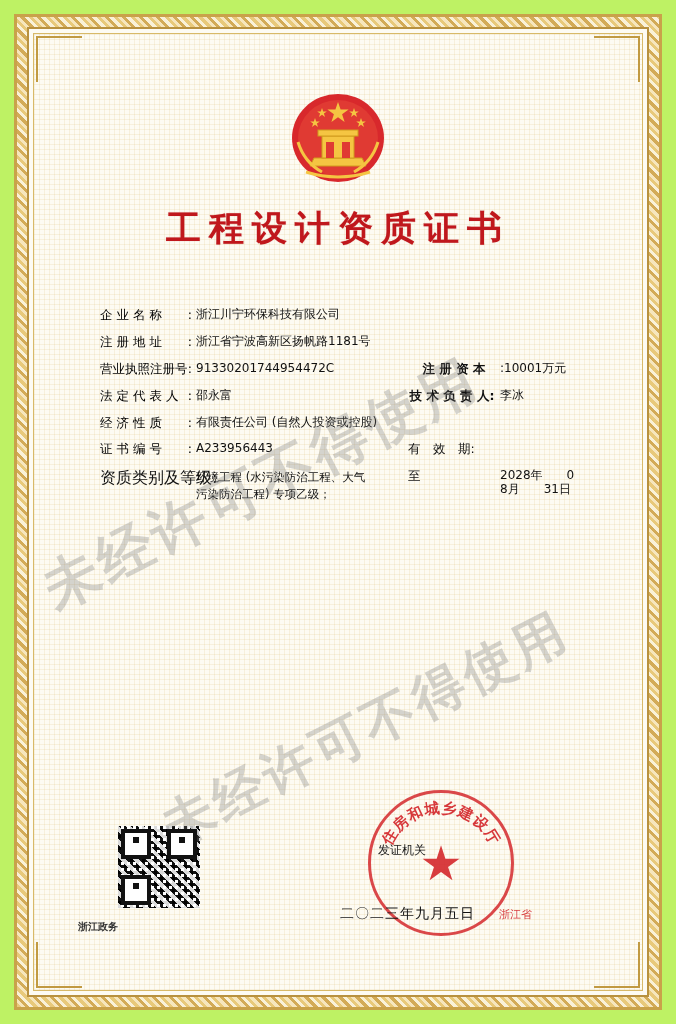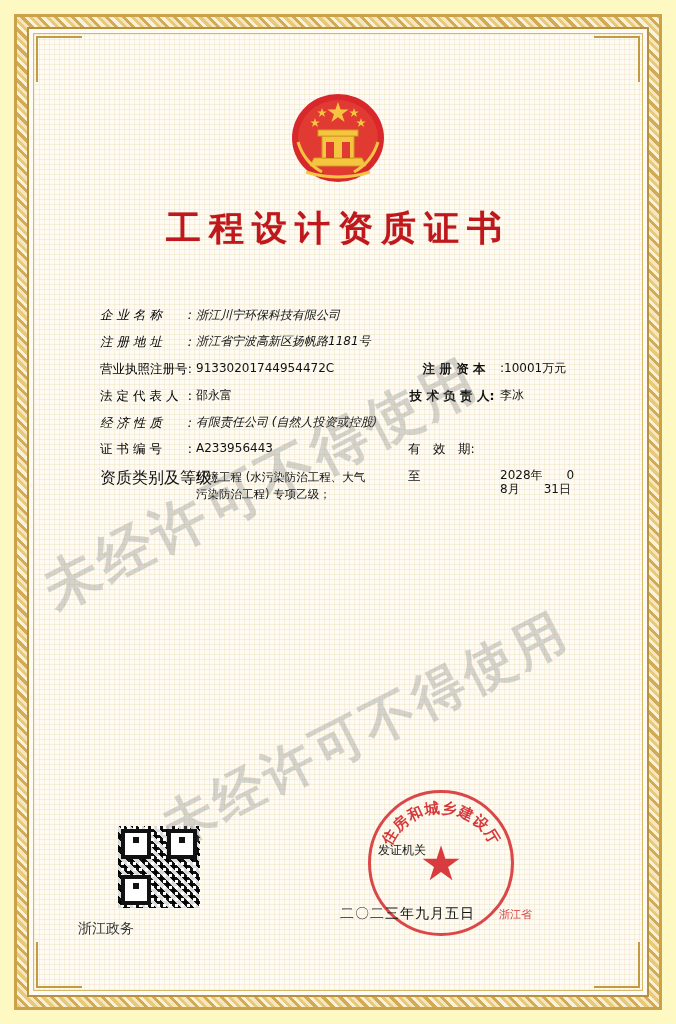--- a/index.html
+++ b/index.html
@@ -11,21 +11,21 @@
     width: 676px;
     height: 1024px;
     font-family: "DejaVu Sans", "Liberation Sans", sans-serif;
     overflow: hidden;
   }
 
   .certificate {
     position: relative;
     width: 676px;
     height: 1024px;
-    background: #fef9c3;
+    background: #bef264;
     box-sizing: border-box;
     overflow: hidden;
   }
 
   
   .border-outer {
     position: absolute;
     left: 14px; top: 14px; right: 14px; bottom: 14px;
     border: 3px solid #c9a24a;
     background:
@@ -100,23 +100,22 @@
     position: absolute;
     top: 308px;
     left: 100px;
     width: 480px;
     font-size: 12.5px;
     color: #111;
     line-height: 1.15;
   }
   .row {
     display: flex;
-    align-items: flex-end;
+    align-items: center;
     margin-bottom: 12.5px;
-    font-style: italic;
   }
   .label {
     width: 96px;
     flex: 0 0 96px;
     font-size: 12.5px;
     color: #000;
     white-space: nowrap;
   }
   .label.spread {
     display: flex;
@@ -312,22 +311,23 @@
     background: #111;
     margin: 4px auto;
   }
   .qr-eye.tl { left: 3px; top: 3px; }
   .qr-eye.tr { right: 3px; top: 3px; }
   .qr-eye.bl { left: 3px; bottom: 3px; }
   .qr-caption {
     position: absolute;
     left: 78px;
     top: 920px;
-    font-size: 14px;
+    font-size: 10px;
     color: #333;
+    font-weight: bold;
   }
 </style>
 </head>
 <body>
 
 <div class="certificate">
 
   <div class="border-outer"></div>
   <div class="border-mid"></div>
   <div class="border-inner"></div>

